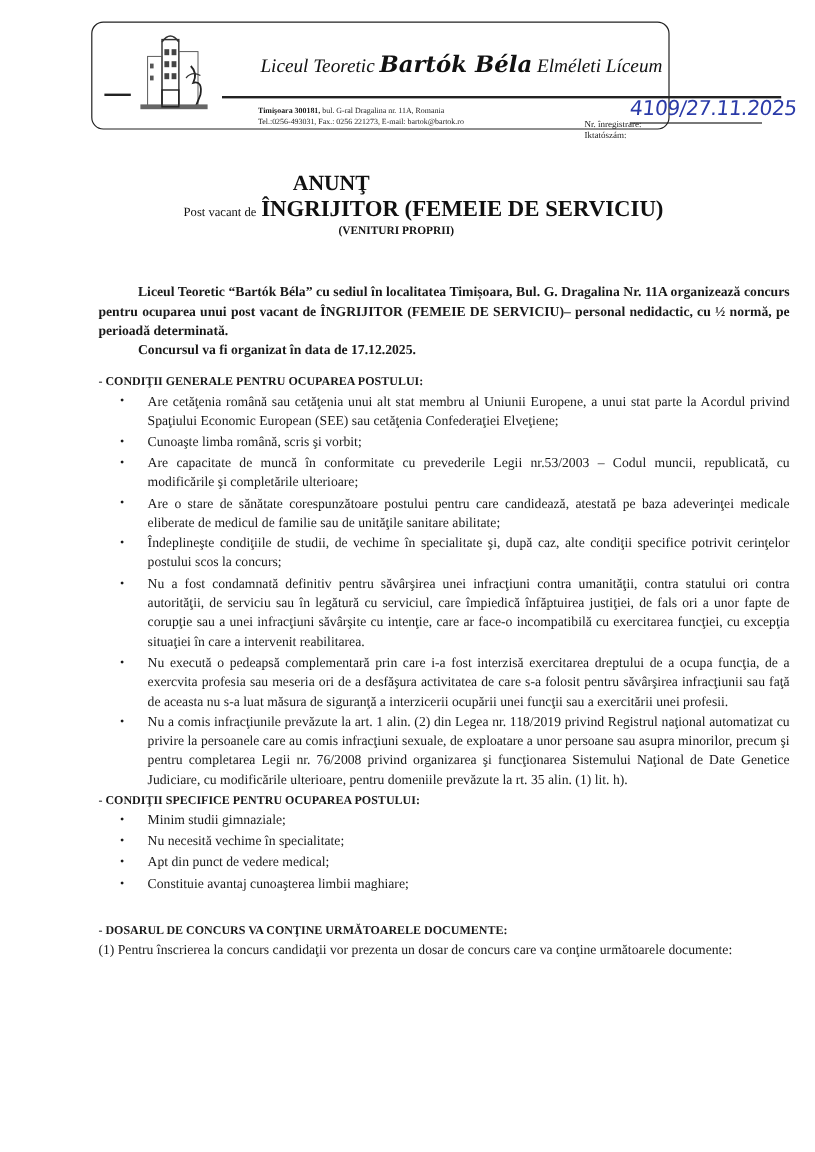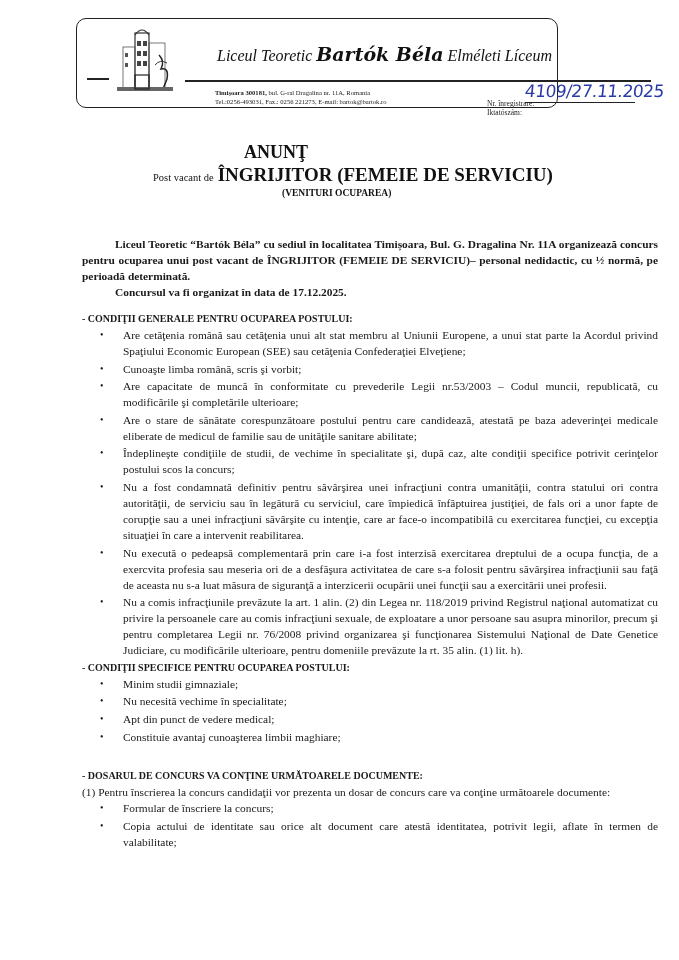--- a/index.html
+++ b/index.html
@@ -83,21 +83,21 @@
   </div>
   <div class="lh-reg-line"></div>
   <div class="handwritten">4109/27.11.2025</div>
 </div>
 
 <div class="title">ANUNŢ</div>
 <div class="subtitle">
   <span class="small">Post vacant de</span>
   <span class="large">ÎNGRIJITOR (FEMEIE DE SERVICIU)</span>
 </div>
-<div class="subsub">(VENITURI OCUPAREA)</div>
+<div class="subsub">(VENITURI PROPRII)</div>
 
 <div class="content">
   <p class="indent bold">Liceul Teoretic “Bartók Béla” cu sediul în localitatea Timișoara, Bul. G. Dragalina Nr. 11A organizează concurs pentru ocuparea unui post vacant de ÎNGRIJITOR (FEMEIE DE SERVICIU)– personal nedidactic, cu ½ normă, pe perioadă determinată.</p>
   <p class="indent bold">Concursul va fi organizat în data de  17.12.2025.</p>
   <div class="gap-s"></div>
 
   <p class="section-head">- CONDIŢII GENERALE PENTRU OCUPAREA POSTULUI:</p>
   <ul class="bullets">
     <li>Are cetăţenia română sau cetăţenia unui alt stat membru al Uniunii Europene, a unui stat parte la Acordul privind Spaţiului Economic European (SEE) sau cetăţenia Confederaţiei Elveţiene;</li>
     <li>Cunoaşte limba română, scris şi vorbit;</li>
@@ -113,17 +113,13 @@
   <ul class="bullets">
     <li>Minim studii gimnaziale;</li>
     <li>Nu necesită vechime în specialitate;</li>
     <li>Apt din punct de vedere medical;</li>
     <li>Constituie avantaj cunoaşterea limbii maghiare;</li>
   </ul>
   <div class="gap-m"></div>
 
   <p class="section-head">- DOSARUL DE CONCURS VA CONŢINE URMĂTOARELE DOCUMENTE:</p>
   <p>(1) Pentru înscrierea la concurs candidaţii vor prezenta un dosar de concurs care va conţine următoarele documente:</p>
-  <ul class="bullets">
-    <li>Formular de înscriere la concurs;</li>
-    <li>Copia actului de identitate sau orice alt document care atestă identitatea, potrivit legii, aflate în termen de valabilitate;</li>
-  </ul>
 </div>
 
 </body></html>

